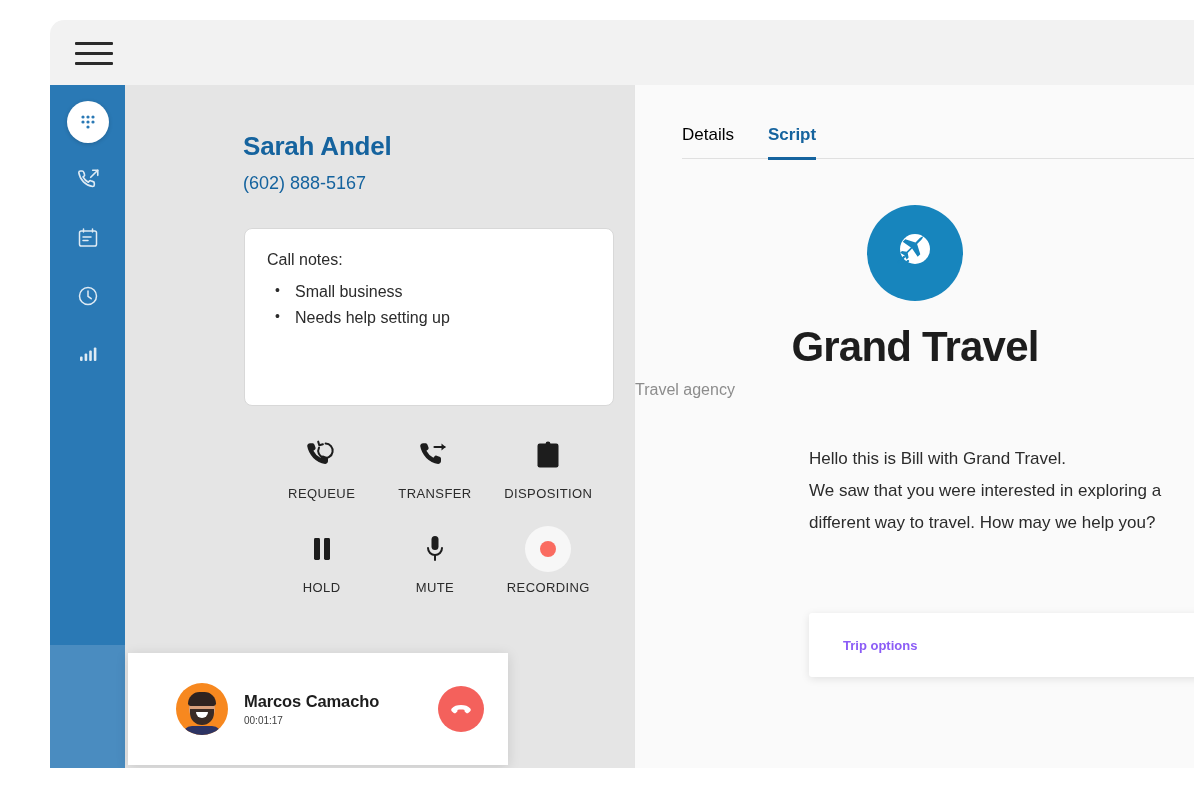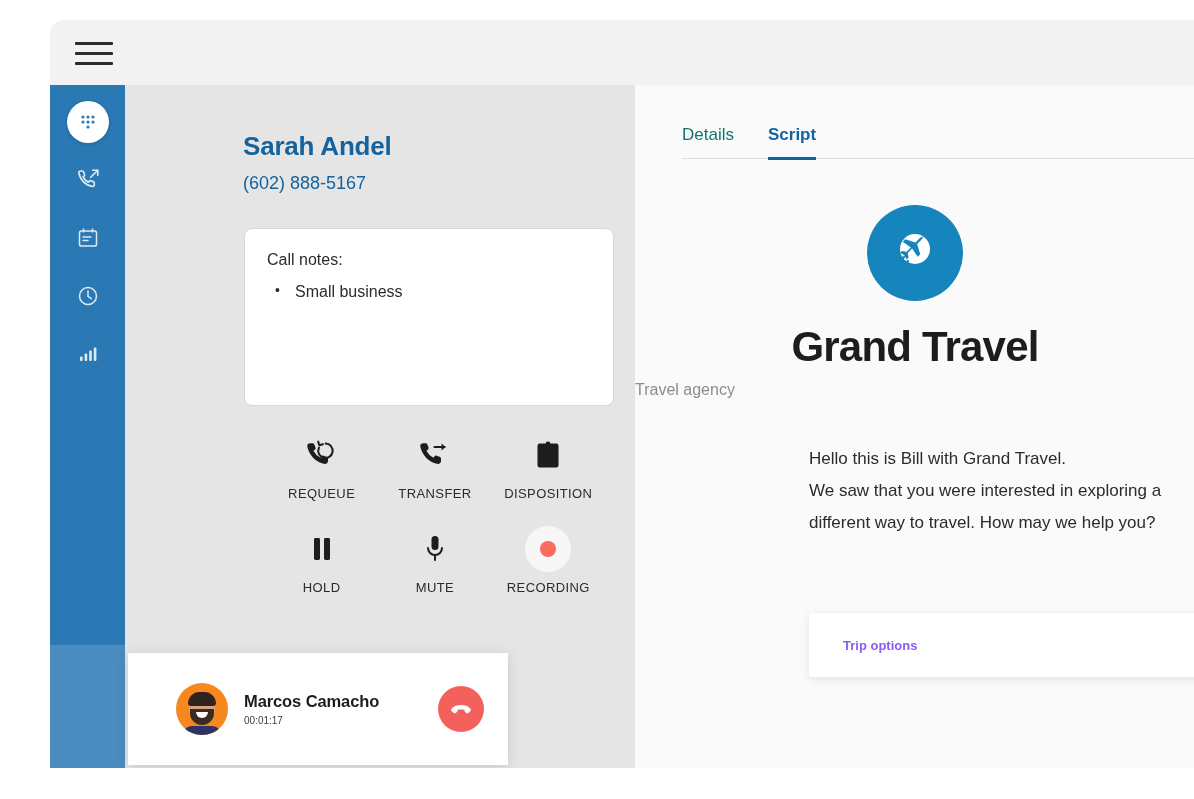--- a/index.html
+++ b/index.html
@@ -264,21 +264,21 @@
     position: absolute;
     left: 47px; top: 40px;
     width: 513px;
     display: flex;
     gap: 34px;
     border-bottom: 1px solid #e0e0e0;
   }
   .tab {
     font-size: 17px;
     padding-bottom: 12px;
-    color: #0f766e;
+    color: #000000;
     cursor: pointer;
     border-bottom: 3px solid transparent;
     margin-bottom: -2px;
   }
   .tab.active {
     color: #15639e;
     font-weight: bold;
     border-bottom-color: #15639e;
   }
 
@@ -415,20 +415,21 @@
 
   <div class="center-panel">
 
     <div class="contact-name">Sarah Andel</div>
     <div class="contact-phone">(602) 888-5167</div>
 
     <div class="notes-card">
       <div class="notes-title">Call notes:</div>
       <ul class="notes-list">
         <li>Small business</li>
+        <li>Needs help setting up</li>
       </ul>
     </div>
 
     <div class="controls">
 
       <div class="control">
         <span class="control-icon">
           <svg width="36" height="30" viewBox="0 0 36 30">
             <path d="M3.2 6.1c0-1.6 1.3-2.9 2.9-2.9h2.4c.9 0 1.7.6 2 1.5l1 2.9c.3.8 0 1.7-.7 2.2l-1.4 1a16 16 0 0 0 7 7l1-1.4c.5-.7 1.4-1 2.2-.7l2.9 1c.9.3 1.5 1.1 1.5 2v2.4c0 1.6-1.3 2.9-2.9 2.9A21.9 21.9 0 0 1 3.2 6.1z" fill="#1d1d1d"></path>
             <path d="M21.6 3.6a7.2 7.2 0 1 1-6.6 4" fill="none" stroke="#1d1d1d" stroke-width="2" stroke-linecap="round"></path>

